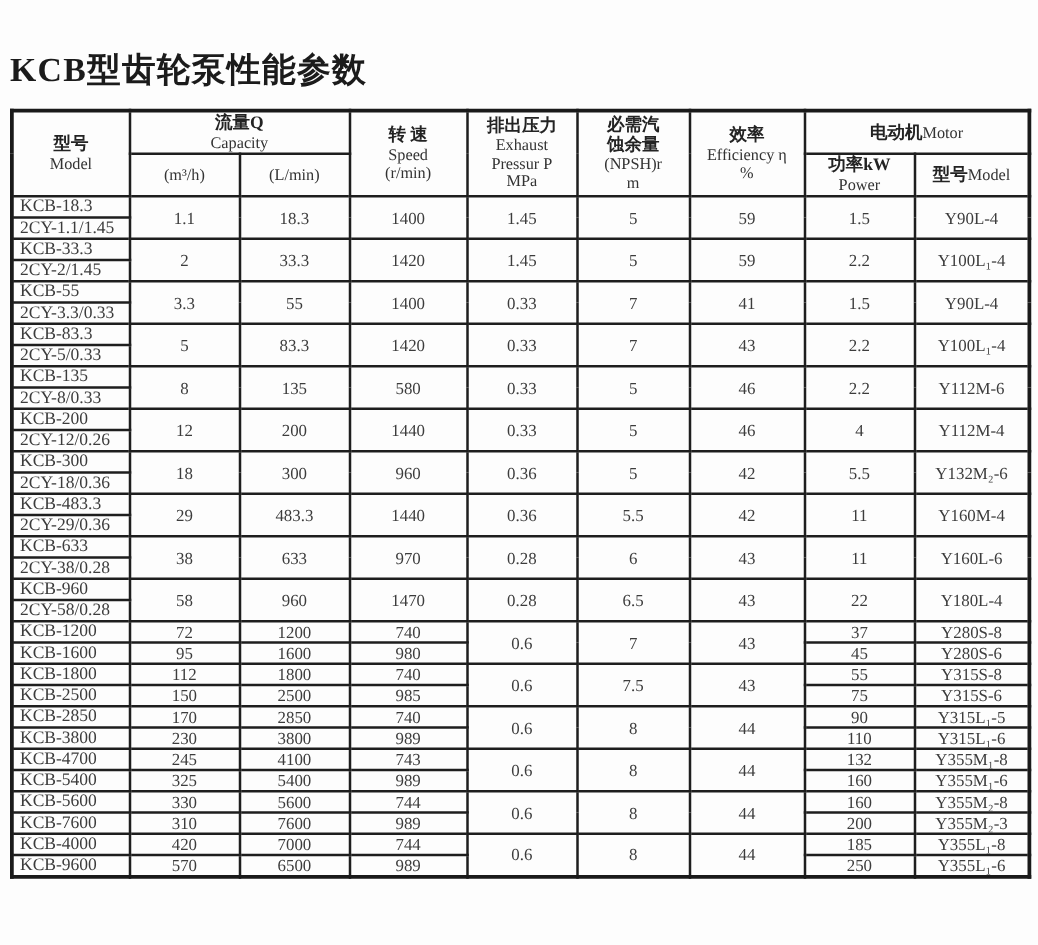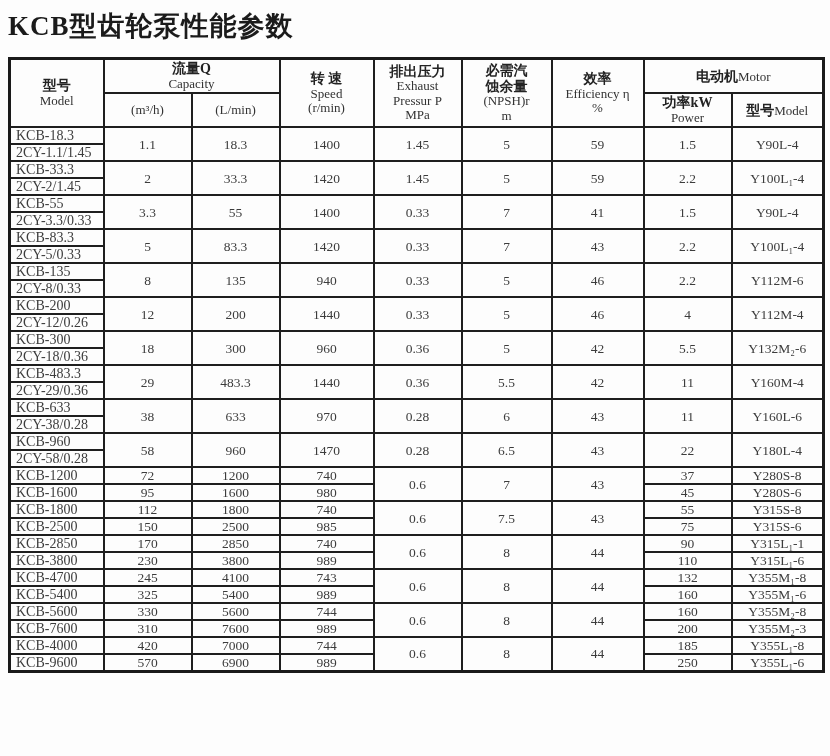--- a/index.html
+++ b/index.html
@@ -3,21 +3,21 @@
 <meta charset="utf-8">
 <style>
   * { box-sizing: border-box; margin: 0; padding: 0; }
   html, body {
     width: 830px; height: 756px;
     background: #fdfdfd;
     font-family: "Liberation Serif", "DejaVu Serif", serif;
     color: #3c3c3c;
     overflow: hidden;
   }
-  .page { padding: 6px 14px 0 8px; }
+  .page { padding: 6px 14px 0 8px; margin-top: 30px; }
   .doc-title {
     font-size: 27px;
     font-weight: bold;
     color: #1b1b1b;
     letter-spacing: 1px;
     margin: 2px 0 13px 0;
   }
   table.params {
     border-collapse: collapse;
     table-layout: fixed;
@@ -188,21 +188,21 @@
         <td rowspan="2">Y100L₁-4</td>
       </tr>
       <tr>
         <td class="model">2CY-5/0.33</td>
       </tr>
 
       <tr>
         <td class="model">KCB-135</td>
         <td rowspan="2">8</td>
         <td rowspan="2">135</td>
-        <td rowspan="2">940</td>
+        <td rowspan="2">580</td>
         <td rowspan="2">0.33</td>
         <td rowspan="2">5</td>
         <td rowspan="2">46</td>
         <td rowspan="2">2.2</td>
         <td rowspan="2">Y112M-6</td>
       </tr>
       <tr>
         <td class="model">2CY-8/0.33</td>
       </tr>
 
@@ -323,21 +323,21 @@
 
       <tr>
         <td class="model">KCB-2850</td>
         <td>170</td>
         <td>2850</td>
         <td>740</td>
         <td rowspan="2">0.6</td>
         <td rowspan="2">8</td>
         <td rowspan="2">44</td>
         <td>90</td>
-        <td>Y315L₁-1</td>
+        <td>Y315L₁-5</td>
       </tr>
       <tr>
         <td class="model">KCB-3800</td>
         <td>230</td>
         <td>3800</td>
         <td>989</td>
         <td>110</td>
         <td>Y315L₁-6</td>
       </tr>
 
@@ -388,21 +388,21 @@
         <td>744</td>
         <td rowspan="2">0.6</td>
         <td rowspan="2">8</td>
         <td rowspan="2">44</td>
         <td>185</td>
         <td>Y355L₁-8</td>
       </tr>
       <tr>
         <td class="model">KCB-9600</td>
         <td>570</td>
-        <td>6900</td>
+        <td>6500</td>
         <td>989</td>
         <td>250</td>
         <td>Y355L₁-6</td>
       </tr>
 
     </tbody>
   </table>
 </div>
 
 </body></html>

